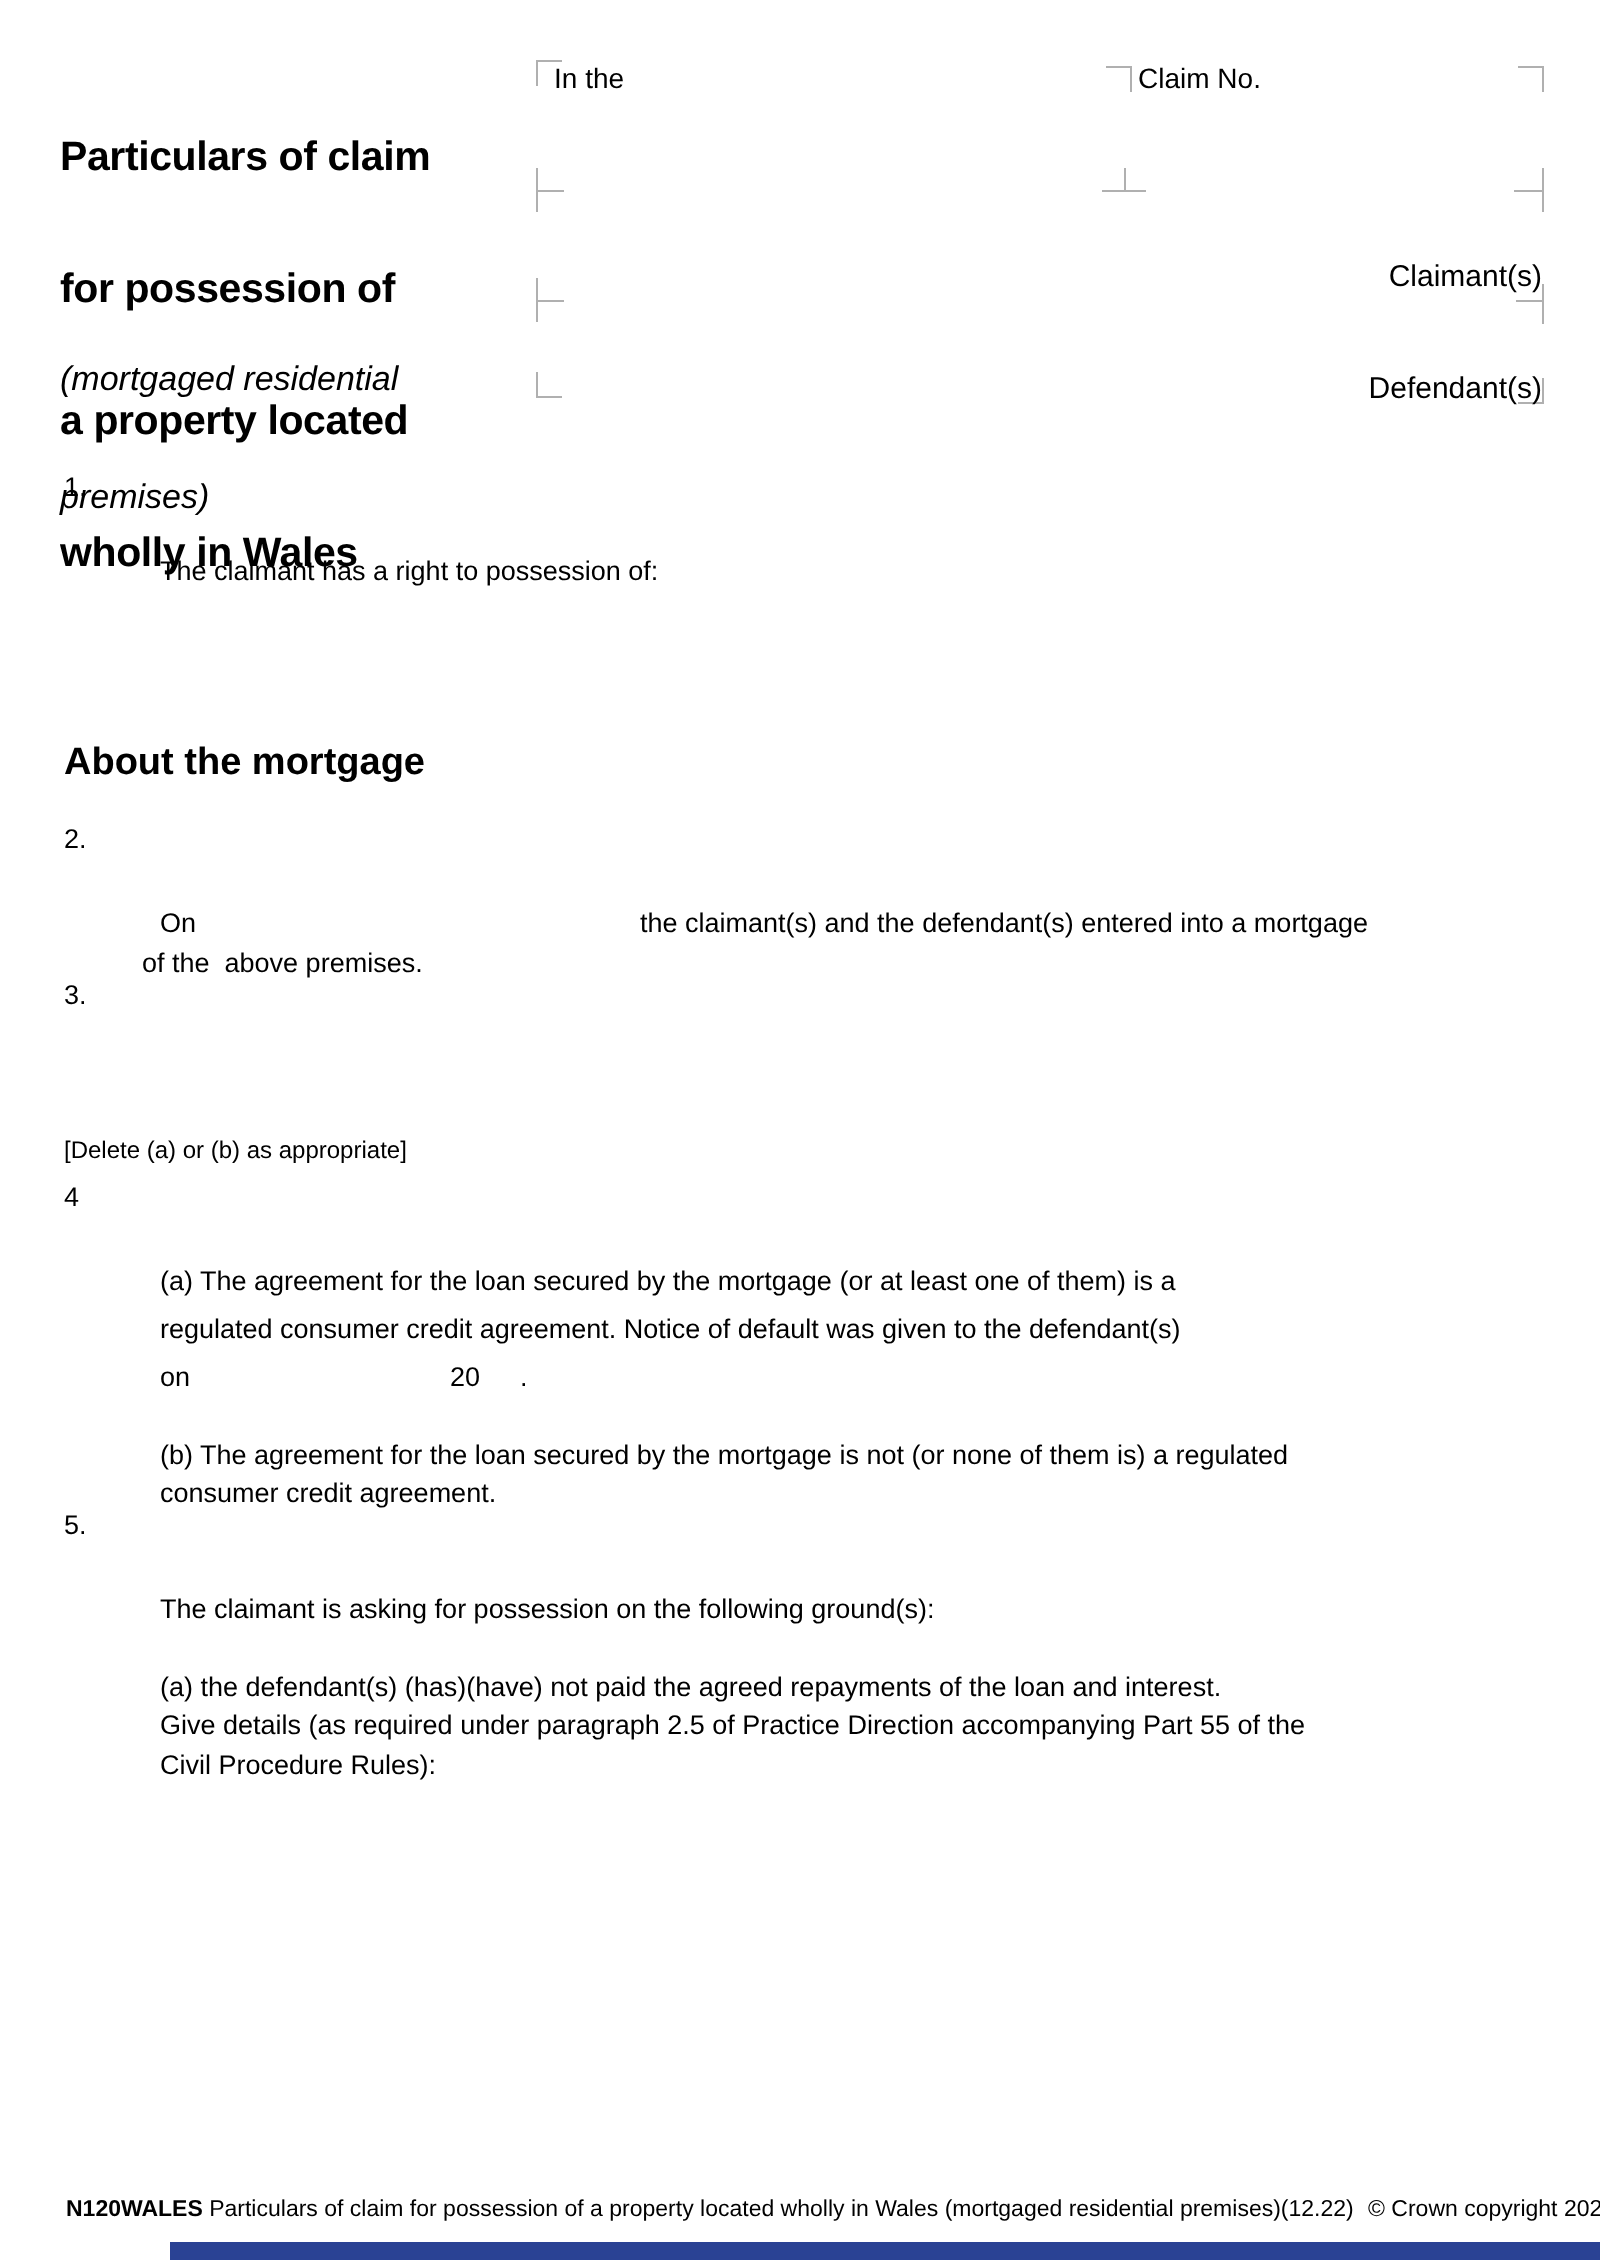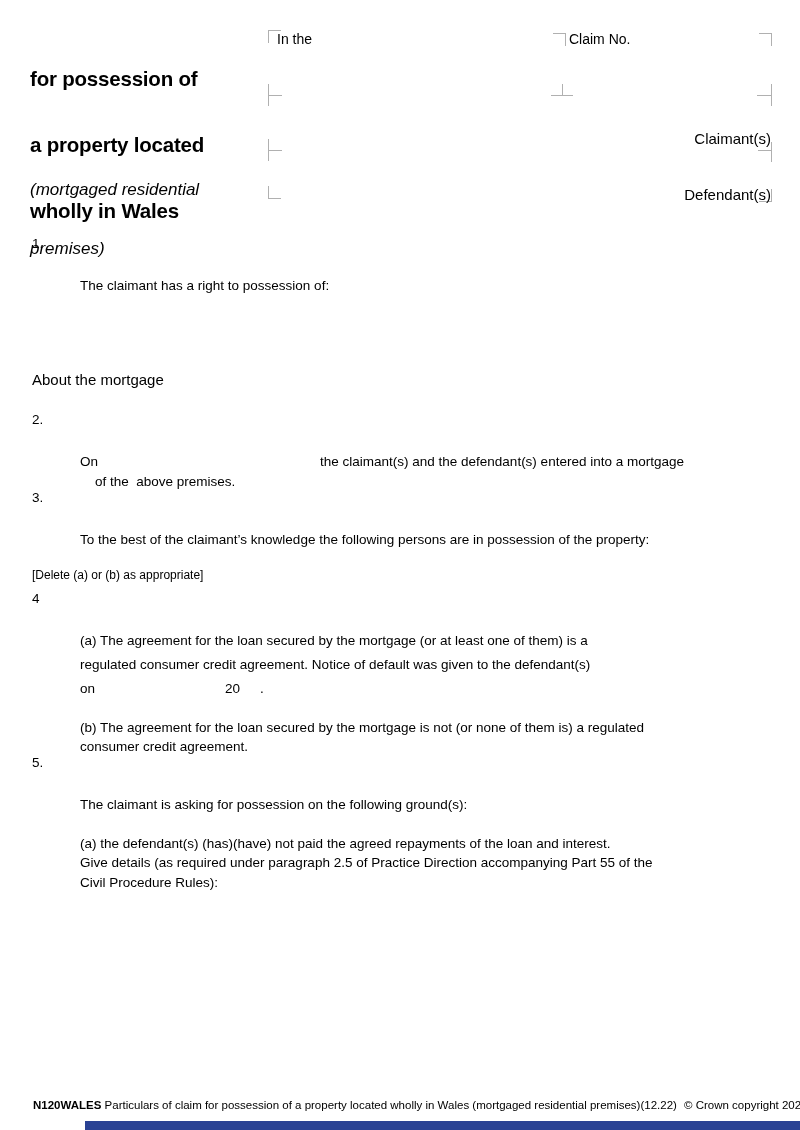--- a/index.html
+++ b/index.html
@@ -6,32 +6,33 @@
   .page{position:relative;width:800px;height:1130px;background:#ffffff;
         font-family:"Liberation Sans",sans-serif;color:#000;overflow:hidden;}
   .abs{position:absolute;white-space:pre;}
   .title-line{font-size:20.5px;font-weight:bold;line-height:30px;letter-spacing:-0.2px;}
   .sub-line{font-size:17px;line-height:23px;}
   .lbl{font-size:14px;}
   .lbl-r{font-size:15px;text-align:right;}
   .t{font-size:13.5px;margin-top:42px;}
   .num{font-size:13.5px;}
   .small{font-size:12px;}
-  .h2{font-size:15px;font-weight:normal;}
+  .h2{font-size:19px;font-weight:bold;}
   .foot{font-size:11.5px;}
   .cm{position:absolute;background:#b0b0b0;}
   .field{position:absolute;background:transparent;}
   .bar{position:absolute;left:85px;top:1121px;width:715px;height:9px;background:#2a4294;}
 </style>
 </head>
 <body>
 
 <div class="page">
 
   <div class="abs" style="left:30px;top:28px;">
+    <div class="title-line">Particulars of claim</div>
     <div class="title-line">for possession of</div>
     <div class="title-line">a property located</div>
     <div class="title-line">wholly in Wales</div>
   </div>
   <div class="abs" style="left:30px;top:142px;font-style:italic;">
     <div class="sub-line">(mortgaged residential</div>
     <div class="sub-line">premises)</div>
   </div>
 
   <div class="cm" style="left:268px;top:30px;width:1px;height:13px;"></div>
@@ -74,24 +75,23 @@
   <div class="field" style="left:80px;top:858px;width:690px;height:220px;"></div>
 
   <div class="abs num" style="left:32px;top:236px;">1.</div>
   <div class="abs t" style="left:80px;top:236px;">The claimant has a right to possession of:</div>
 
   <div class="abs h2" style="left:32px;top:371px;">About the mortgage</div>
 
   <div class="abs num" style="left:32px;top:412px;">2.</div>
   <div class="abs t" style="left:80px;top:412px;">On</div>
   <div class="abs t" style="left:320px;top:412px;">the claimant(s) and the defendant(s) entered into a mortgage</div>
-  <div class="abs t" style="left:95px;top:432px;">of the  above premises.</div>
+  <div class="abs t" style="left:71px;top:432px;">of the  above premises.</div>
 
   <div class="abs num" style="left:32px;top:490px;">3.</div>
-  <div class="abs t" style="left:80px;top:490px;">To the best of the claimant’s knowledge the following persons are in possession of the property:</div>
 
   <div class="abs small" style="left:32px;top:568px;text-align:center;">[Delete (a) or (b) as appropriate]</div>
 
   <div class="abs num" style="left:32px;top:591px;">4</div>
   <div class="abs t" style="left:80px;top:591px;">(a) The agreement for the loan secured by the mortgage (or at least one of them) is a</div>
   <div class="abs t" style="left:80px;top:615px;">regulated consumer credit agreement. Notice of default was given to the defendant(s)</div>
   <div class="abs t" style="left:80px;top:639px;">on</div>
   <div class="abs t" style="left:225px;top:639px;">20</div>
   <div class="abs t" style="left:260px;top:639px;">.</div>
   <div class="abs t" style="left:80px;top:678px;">(b) The agreement for the loan secured by the mortgage is not (or none of them is) a regulated</div>

